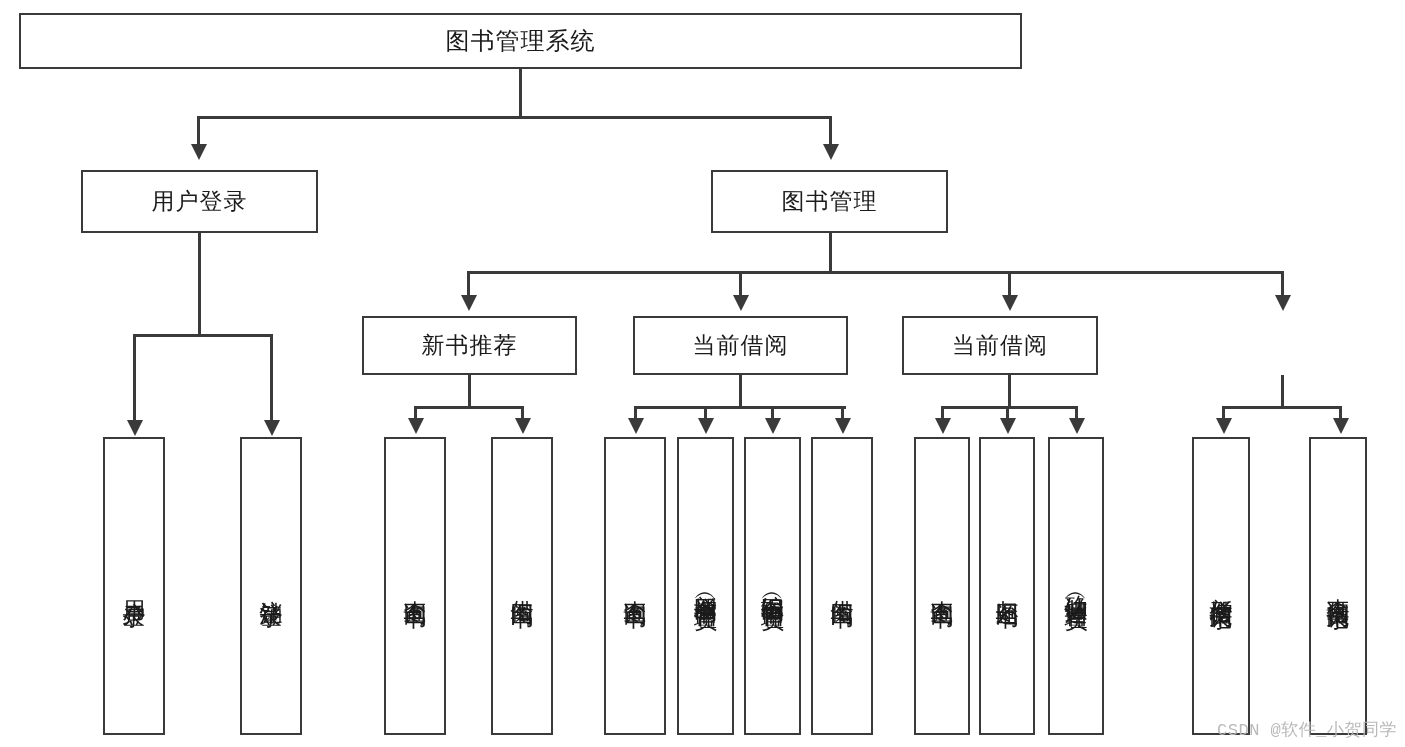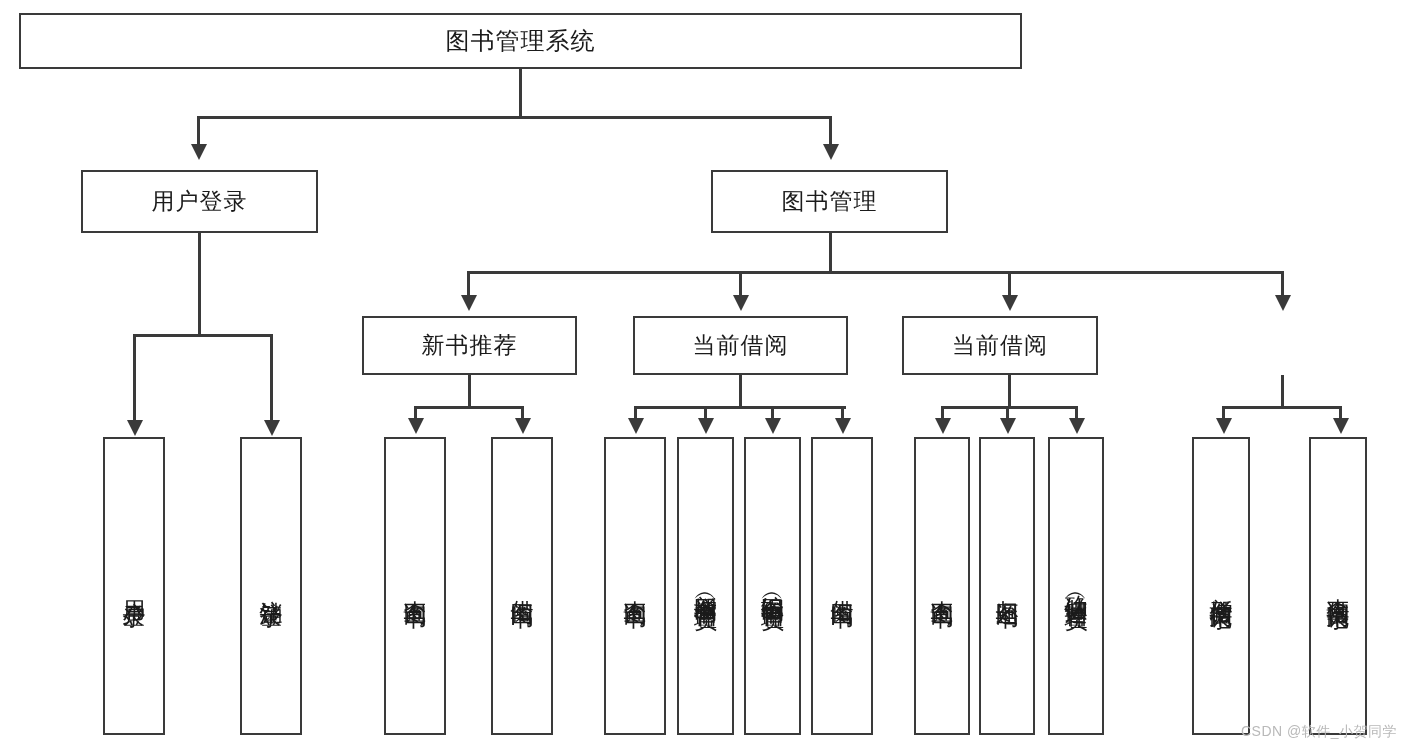--- a/index.html
+++ b/index.html
@@ -72,26 +72,26 @@
     border-left: 8px solid transparent;
     border-right: 8px solid transparent;
     border-top: 16px solid #3a3a3a;
     z-index: 2;
   }
   
   #watermark {
     position: absolute;
     right: 8px;
     bottom: 6px;
-    font-size: 14px;
+    font-size: 17px;
     color: #b9b9b9;
     letter-spacing: 0.5px;
     z-index: 6;
     white-space: nowrap;
-    font-family: Liberation Sans, sans-serif;
+    font-family: Liberation Mono, monospace;
   }
 </style>
 </head>
 <body>
 
 <div id="canvas">
 
   <div class="node horiz root" style="left:19px; top:13px; width:1003px; height:56px;justify-content:center;">
     <span>图书管理系统</span>
   </div>

